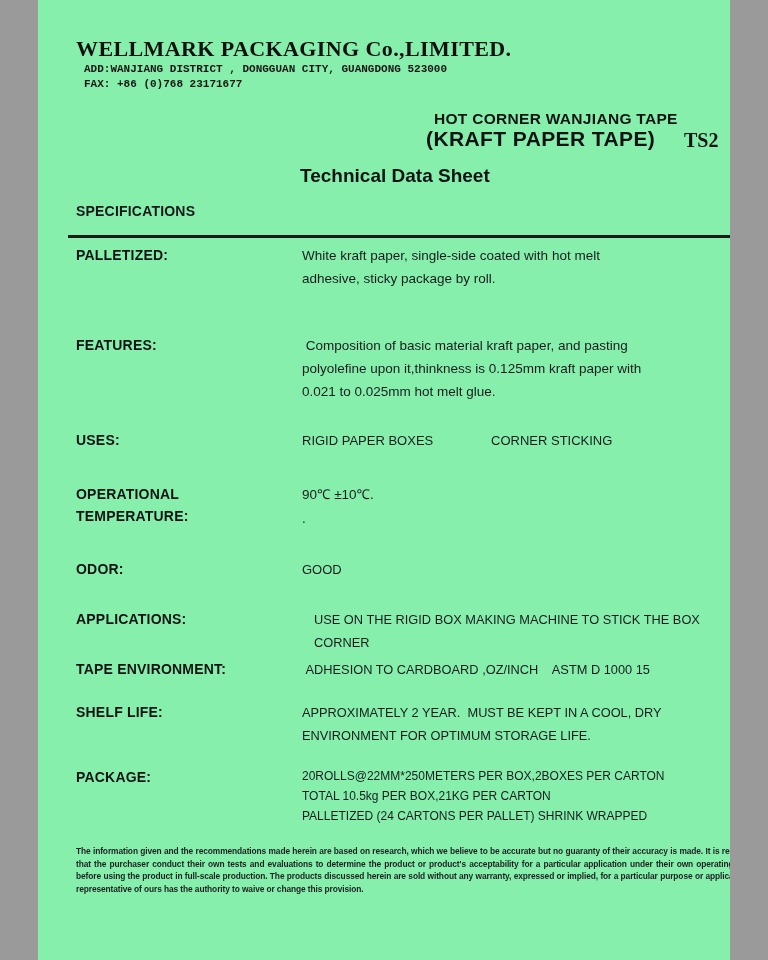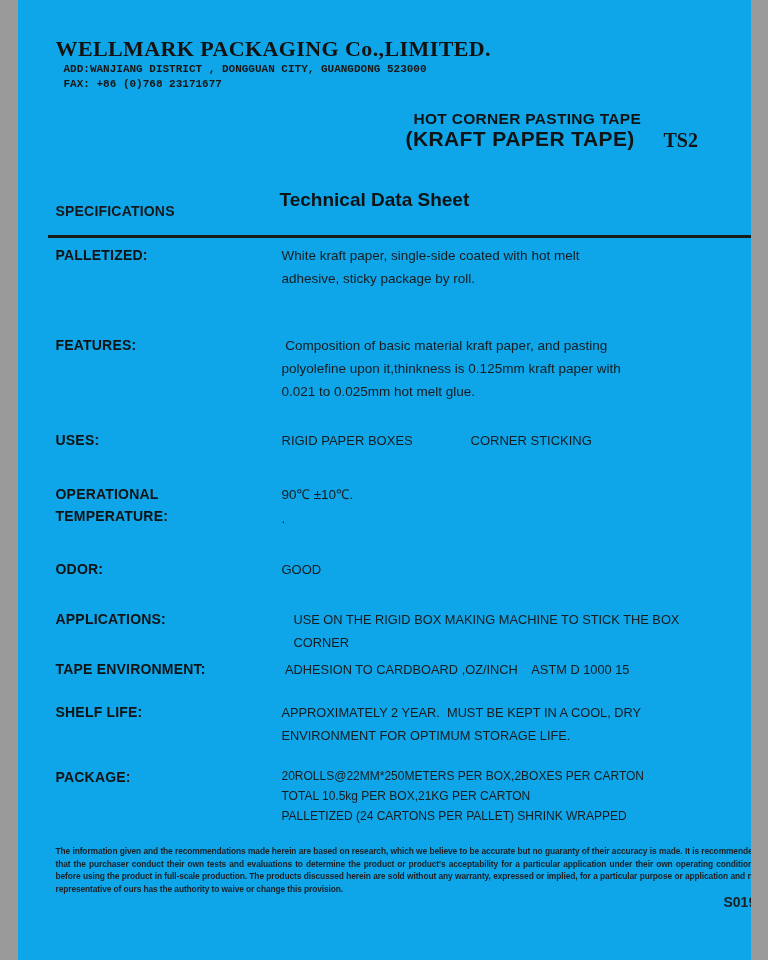--- a/index.html
+++ b/index.html
@@ -1,39 +1,40 @@
 <!DOCTYPE html>
 <html><head>
 <meta charset="utf-8">
 <style>
   html,body { margin:0; padding:0; background:#9a9a9a; }
   .page {
-    position:relative; width:733px; height:960px; margin:0 auto;
-    background:#0ea5e9;
+    position:relative; width:668px; height:960px; margin:0 auto;
+    background:#86efac;
     font-family:"Liberation Sans", sans-serif;
     color:#15181a;
     overflow:hidden;
+    padding-left:24px;
   }
   .company-name {
     position:absolute; left:38px; top:36px;
     font-family:"Liberation Serif", serif; font-weight:bold;
     font-size:22px; letter-spacing:0.4px; color:#141210;
   }
   .company-contact {
     position:absolute; left:46px; top:62px;
     font-family:Liberation Mono, monospace; font-weight:bold;
     font-size:11px; line-height:15px; color:#181715;
   }
   .title1 { position:absolute; left:396px; top:110px; font-size:15.5px; font-weight:bold; letter-spacing:0.3px; color:#101314; }
   .title2 { position:absolute; left:388px; top:127px; font-size:21px;  font-weight:bold; letter-spacing:0.4px; color:#101314; }
   .title-code {
     position:absolute; left:646px; top:129px;
     font-family:"Liberation Serif", serif; font-weight:bold; font-size:20px; color:#131316;
   }
-  .subtitle { position:absolute; left:262px; top:165px; font-size:19px; font-weight:bold; color:#101314;margin-top:24px; }
+  .subtitle { position:absolute; left:262px; top:165px; font-size:19px; font-weight:bold; color:#101314; }
   .spec-heading { position:absolute; left:38px; top:203px; font-size:14px; font-weight:bold; letter-spacing:0.2px; }
   .rule { position:absolute; left:30px; top:235px; width:707px; height:3px; background:#1b1b19; }
 
   .row { position:absolute; left:0; width:768px; height:0; }
   .row .label {
     position:absolute; left:38px; top:0;
     font-weight:bold; font-size:14px; line-height:22px;
     white-space:pre-wrap; letter-spacing:0.2px; color:#101314;
   }
   .row .value {
@@ -70,21 +71,21 @@
 
 <div class="page">
 
   <div class="company-name">WELLMARK PACKAGING Co.,LIMITED.</div>
 
   <div class="company-contact">
     <div>ADD:WANJIANG DISTRICT , DONGGUAN CITY, GUANGDONG 523000</div>
     <div>FAX: +86 (0)768 23171677</div>
   </div>
 
-  <div class="title1">HOT CORNER PASTING TAPE</div>
+  <div class="title1">HOT CORNER WANJIANG TAPE</div>
   <div class="title2">(KRAFT PAPER TAPE)</div>
   <div class="title-code">TS2</div>
   <div class="subtitle">Technical Data Sheet</div>
 
   <div class="spec-heading">SPECIFICATIONS</div>
   <div class="rule"></div>
 
   <div class="row row-appearance">
     <div class="label">PALLETIZED:</div>
     <div class="value">White kraft paper, single-side coated with hot melt

